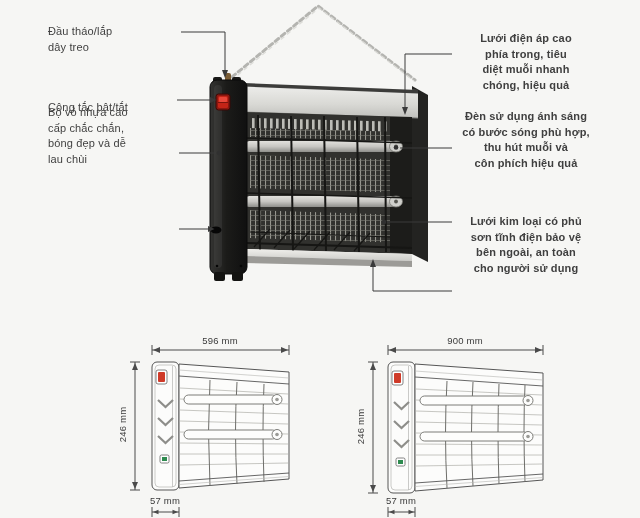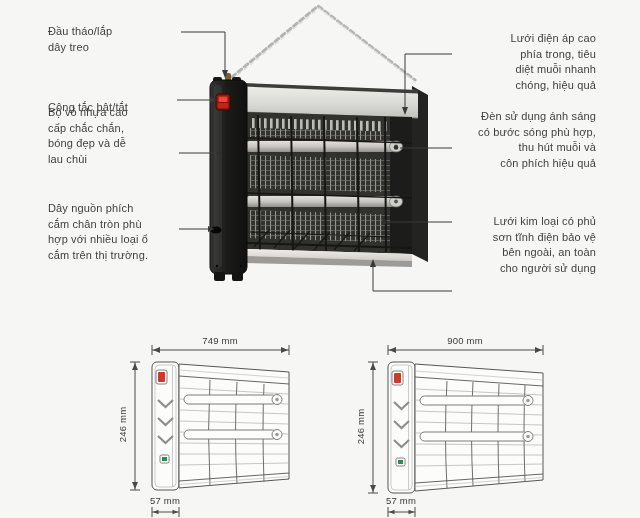--- a/index.html
+++ b/index.html
@@ -8,21 +8,21 @@
     background:#f6f6f4;
     font-family:"Liberation Sans", sans-serif;
   }
   .stage svg{position:absolute;left:0;top:0;}
   .callout{
     position:absolute;
     font-size:11px;line-height:15.5px;color:#3f3f3f;
     white-space:pre-line;letter-spacing:.15px;
   }
   .callout.left{right:462px;width:130px;}
-  .callout.right{text-align:right;left:456px;width:140px;}
+  .callout.right{text-align:center;left:456px;width:140px;font-weight:bold;}
   .dim{
     position:absolute;font-size:9.5px;color:#3a3a3a;text-align:center;
     letter-spacing:.2px;
   }
   .dim.v{transform:rotate(-90deg);}
 </style>
 </head>
 <body>
 
 <div class="stage">
@@ -281,39 +281,35 @@
     </g>
   </svg>
 
   <div class="callout left" style="top:24px">Đầu tháo/lắp
 dây treo</div>
   <div class="callout left" style="top:100px">Công tắc bật/tắt</div>
   <div class="callout left" style="top:105px">Bộ vỏ nhựa cao
 cấp chắc chắn,
 bóng đẹp và dễ
 lau chùi</div>
-  <div class="callout left" style="top:201px">Dây nguồn phích
-cắm chân tròn phù
-hợp với nhiều loại ổ
-cắm trên thị trường.</div>
 
   <div class="callout right" style="top:31px">Lưới điện áp cao
 phía trong, tiêu
 diệt muỗi nhanh
 chóng, hiệu quả</div>
   <div class="callout right" style="top:109px">Đèn sử dụng ánh sáng
 có bước sóng phù hợp,
 thu hút muỗi và
 côn phích hiệu quả</div>
   <div class="callout right" style="top:214px">Lưới kim loại có phủ
 sơn tĩnh điện bảo vệ
 bên ngoài, an toàn
 cho người sử dụng</div>
 
-  <div class="dim" style="left:175px;top:335px;width:90px">749 mm</div>
+  <div class="dim" style="left:175px;top:335px;width:90px">596 mm</div>
   <div class="dim v" style="left:87px;top:419px;width:70px">246 mm</div>
   <div class="dim" style="left:135px;top:495px;width:60px">57 mm</div>
 
   <div class="dim" style="left:420px;top:335px;width:90px">900 mm</div>
   <div class="dim v" style="left:325px;top:421px;width:70px">246 mm</div>
   <div class="dim" style="left:371px;top:495px;width:60px">57 mm</div>
 
 </div>
 
 </body></html>

